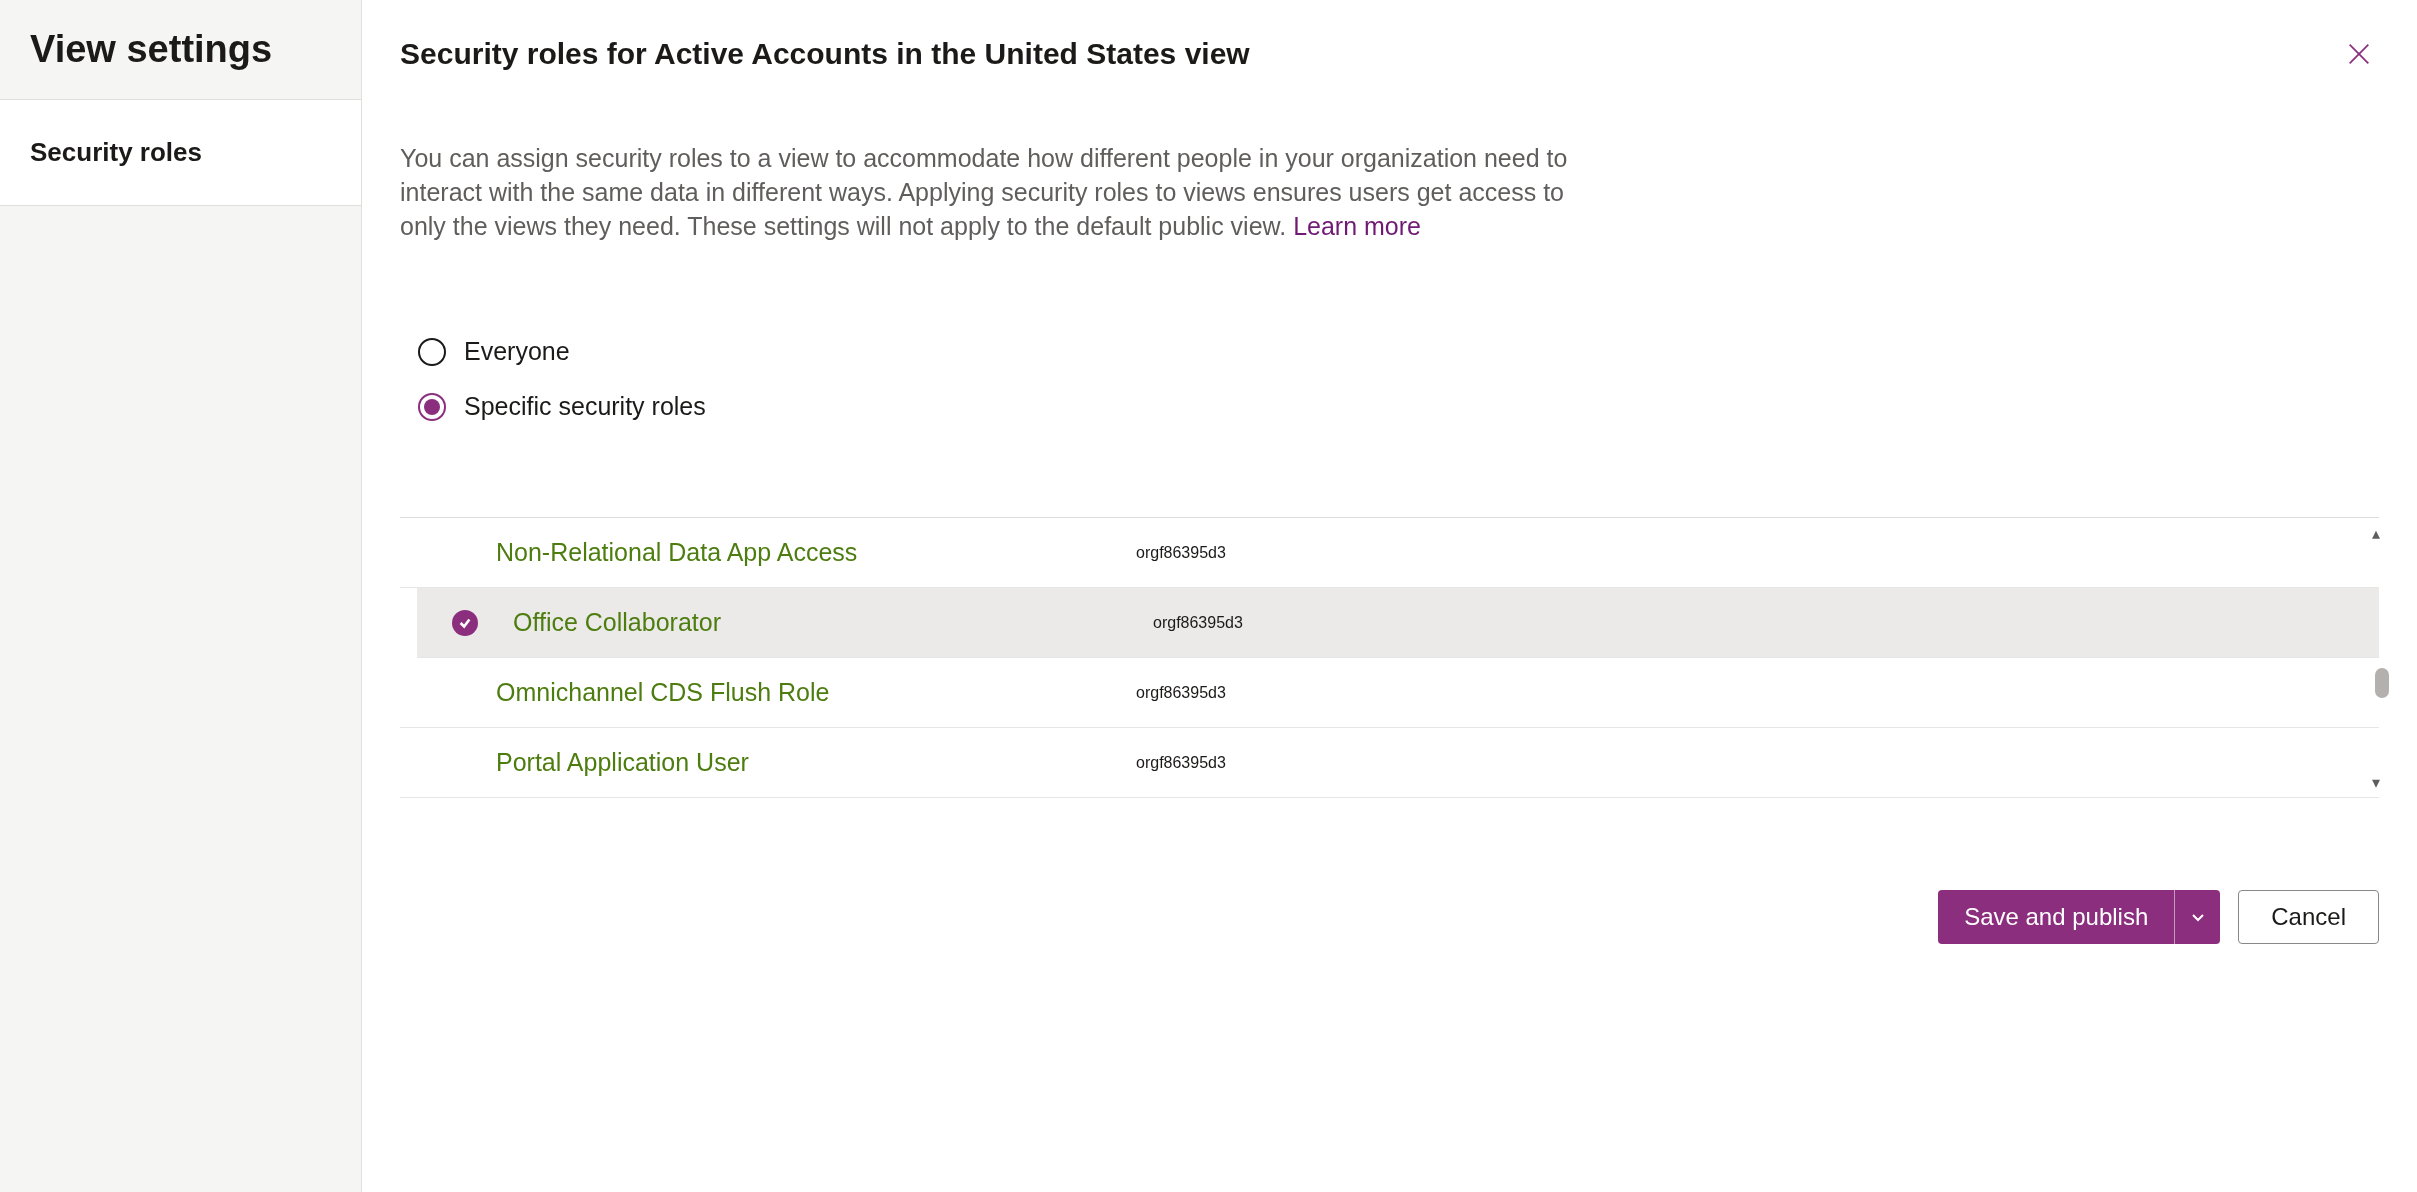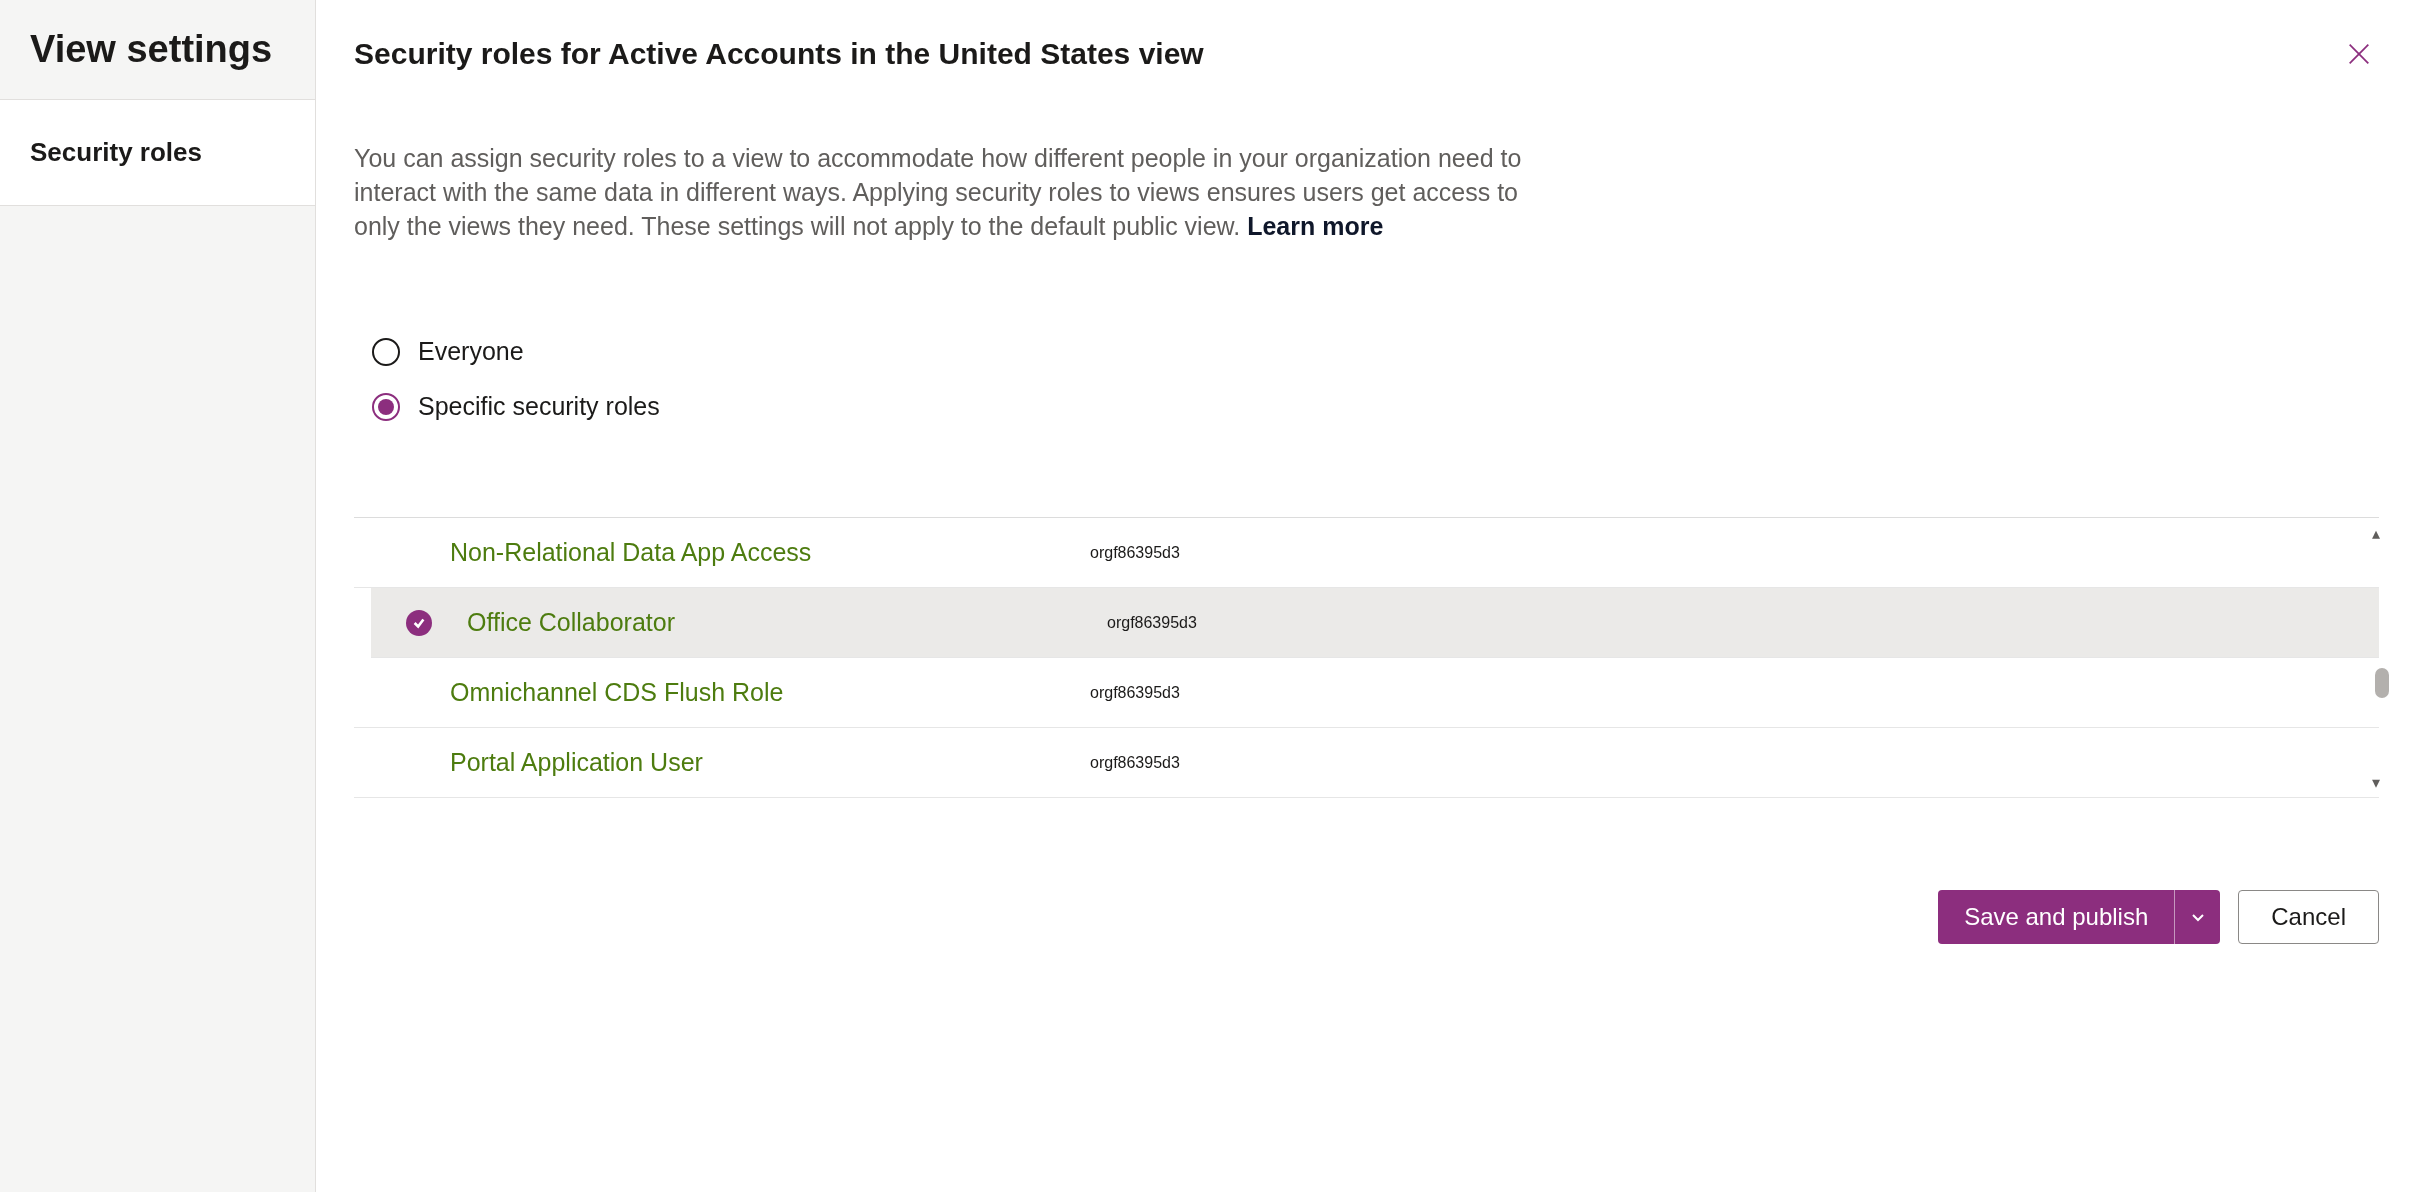--- a/index.html
+++ b/index.html
@@ -5,21 +5,21 @@
     * { box-sizing: border-box; margin: 0; padding: 0; }
     body {
       font-family: "Segoe UI", -apple-system, BlinkMacSystemFont, sans-serif;
       color: #1b1a19;
       background: #fff;
       width: 2417px;
       height: 1192px;
       display: flex;
     }
     .sidebar {
-      width: 316px;
+      width: 362px;
       background: #f5f5f4;
       border-right: 1px solid #e1dfdd;
       flex-shrink: 0;
     }
     .sidebar-title {
       font-size: 38px;
       font-weight: 600;
       padding: 28px 30px;
       color: #1b1a19;
     }
@@ -60,24 +60,23 @@
     }
     .close-btn svg { width: 28px; height: 28px; }
     .description {
       font-size: 25px;
       color: #605e5c;
       margin-top: 28px;
       line-height: 1.35;
       max-width: 1180px;
     }
     .learn-more {
-      color: #0f172a;
+      color: #701a75;
       text-decoration: none;
       cursor: pointer;
-      font-weight: bold;
     }
     .radio-group {
       margin-top: 54px;
       padding-left: 18px;
     }
     .radio-option {
       display: flex;
       align-items: center;
       gap: 18px;
       margin-bottom: 26px;

